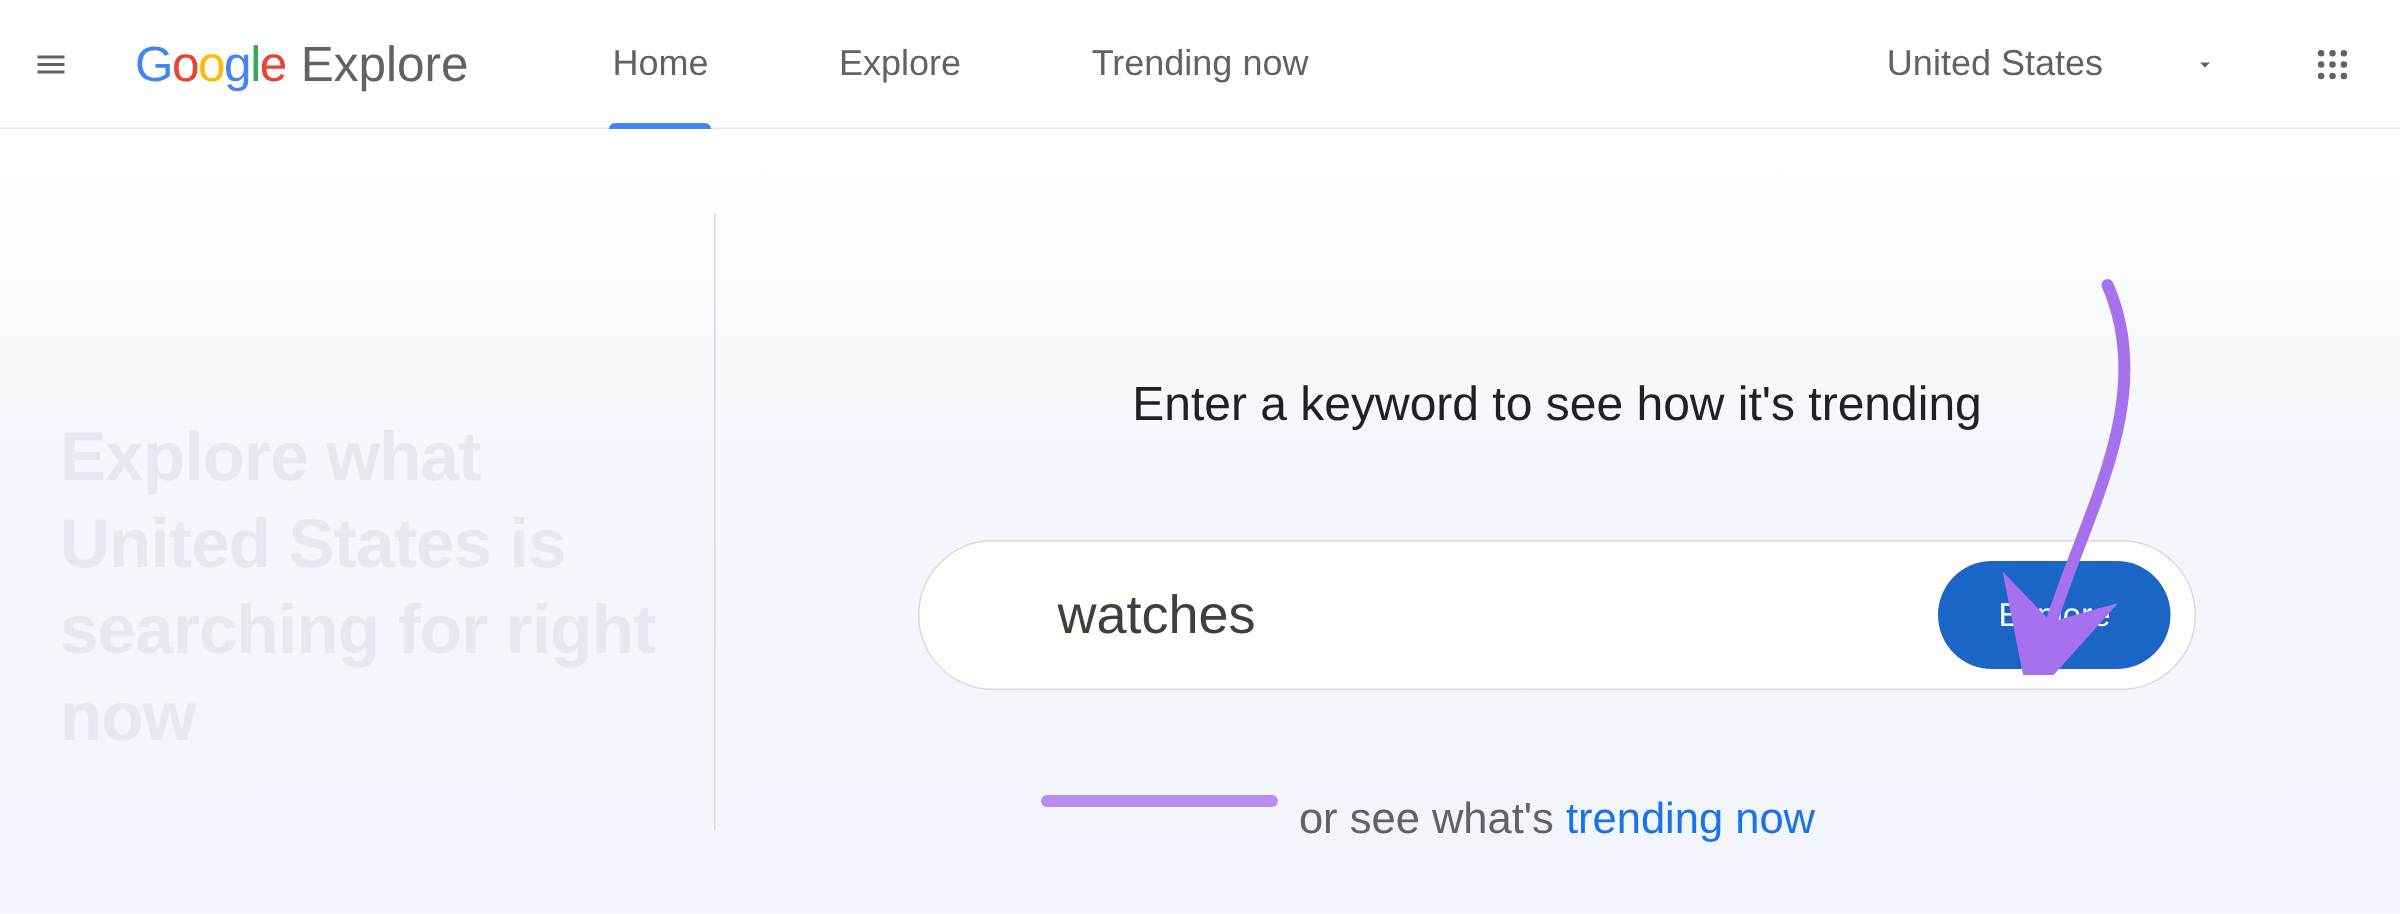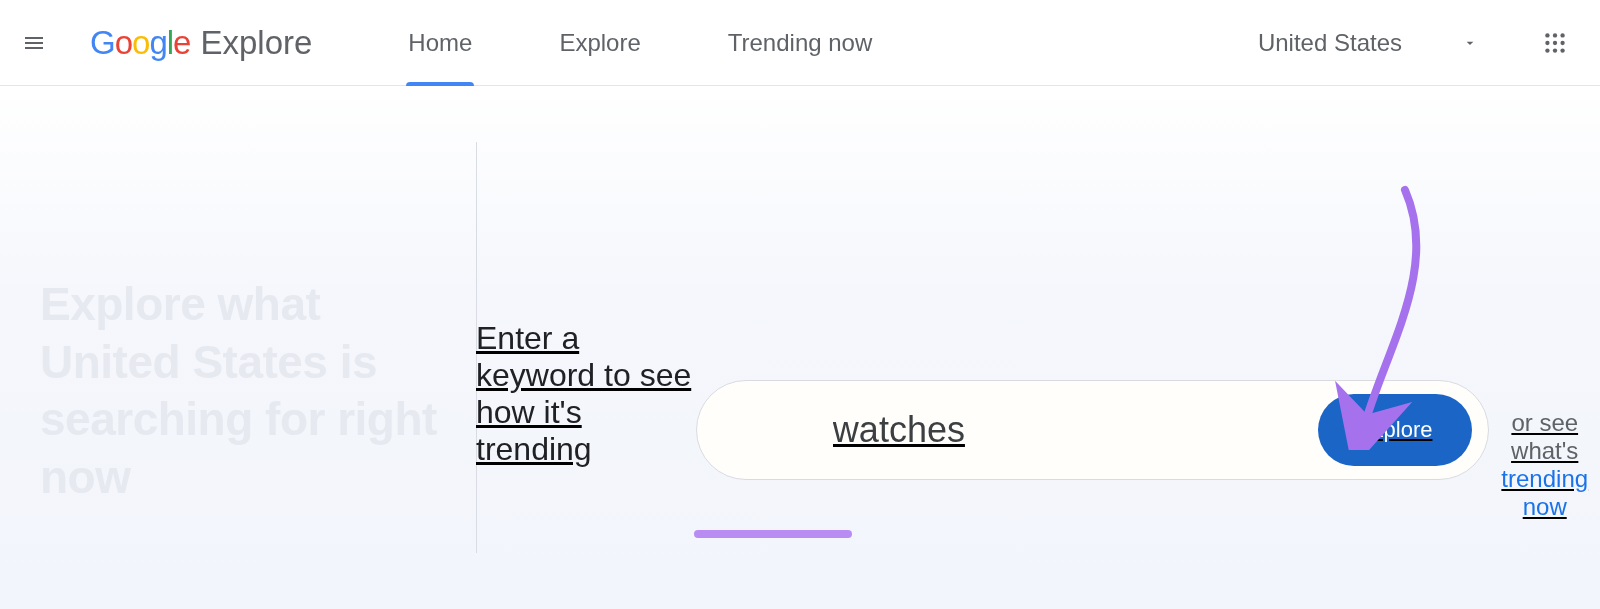--- a/index.html
+++ b/index.html
@@ -56,24 +56,23 @@
     left:476px;
     top:56px;
     bottom:56px;
     width:1px;
     background:#d9dce2;
   }
   .right-pane{
     flex:1;
     position:relative;
     display:flex;
-    flex-direction:row;
+    flex-direction:column;
     align-items:center;
     padding-top: 165px;
-    text-decoration: underline;
   }
   .prompt{
     font-size: 32px;
     color:#202124;
     margin-bottom: 72px;
   }
   .search-pill{
     width: 852px;
     height: 100px;
     border:1px solid #d8dbe0;
@@ -85,21 +84,20 @@
     gap:20px;
   }
   .search-input{
     flex:1;
     border:none;
     outline:none;
     background:transparent;
     font-size: 36px;
     color:#3c4043;
     font-family: inherit;
-    margin-left: 44px;
   }
   .explore-btn{
     height:72px;
     padding: 0 40px;
     border:none;
     border-radius: 40px;
     background:#1a65c6;
     color:#fff;
     font-size:22px;
     font-weight:500;
@@ -115,21 +113,21 @@
     border-radius:4px;
   }
   .arrow-annot{
     position:absolute;
     left:1325px;
     top:94px;
     pointer-events:none;
   }
   .alt-row{
     margin-top: 70px;
-    font-size: 24px;
+    font-size: 29px;
     color:#5f6368;
     text-align:center;
   }
   .alt-row .link{
     color:#1a73e8;
     cursor:pointer;
   }
 </style>
 </head>
 <body>

